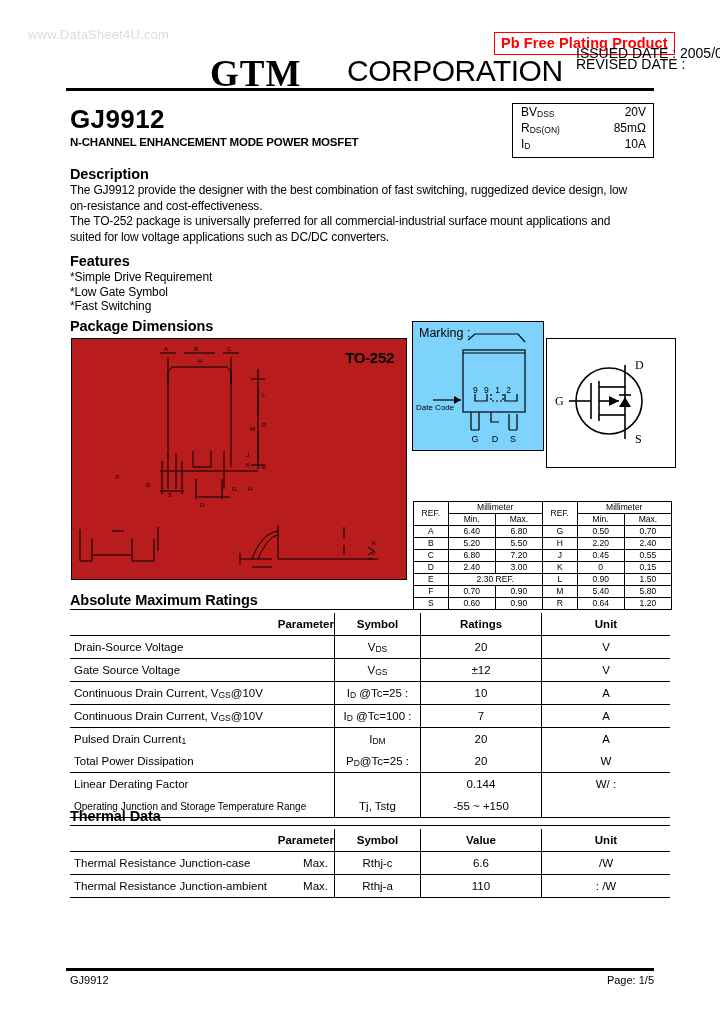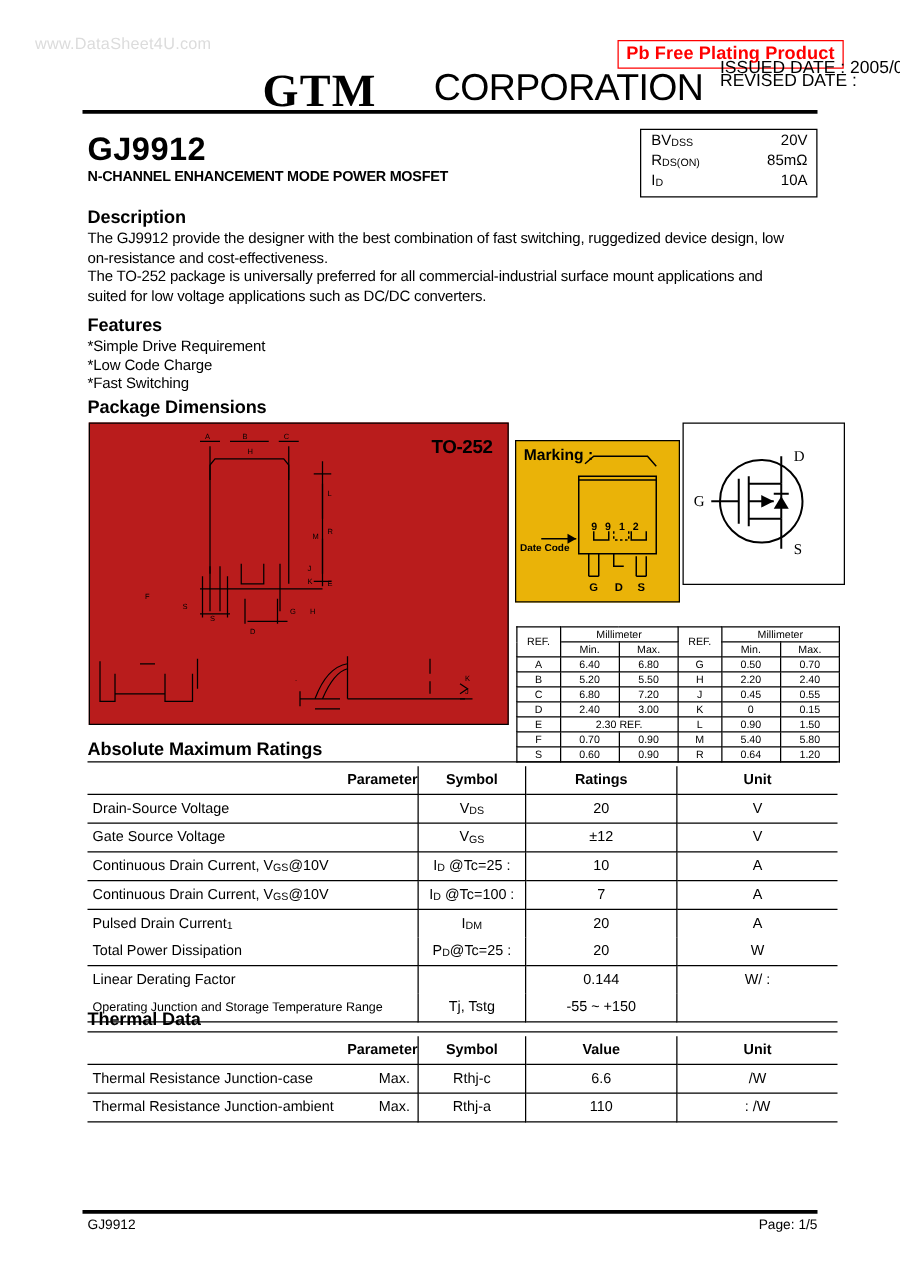--- a/index.html
+++ b/index.html
@@ -81,22 +81,22 @@
   
   .pkgbox{
     position:absolute;left:71px;top:338px;width:334px;height:240px;
     border:1.5px solid #000;background:#b91c1c;
   }
   .to252label{
     position:absolute;right:12px;top:10px;font-size:15px;font-weight:bold;
     letter-spacing:-.3px;
   }
   .markbox{
-    position:absolute;left:412px;top:352px;width:130px;height:128px;
-    border:1.5px solid #000;background:#eab308;font-weight:bold;
+    position:absolute;left:412px;top:321px;width:130px;height:128px;
+    border:1.5px solid #000;background:#7dd3fc;
   }
   .marking-title{
     position:absolute;left:6px;top:4px;font-size:12.5px;white-space:nowrap;
   }
   .datecode-lbl{
     position:absolute;left:3px;top:81px;font-size:8px;white-space:nowrap;
   }
   .mark-code{
     position:absolute;left:60px;top:63px;font-size:8.5px;letter-spacing:2px;
   }
@@ -180,21 +180,21 @@
   <div class="body-text" style="top:183px;">
     <div>The GJ9912 provide the designer with the best combination of fast switching, ruggedized device design, low</div>
     <div>on-resistance and cost-effectiveness.</div>
     <div>The TO-252 package is universally preferred for all commercial-industrial surface mount applications and</div>
     <div>suited for low voltage applications such as DC/DC converters.</div>
   </div>
 
   <div class="sec-h" style="left:70px;top:253px;">Features</div>
   <div class="feat" style="top:270px;">
     <div>*Simple Drive Requirement</div>
-    <div>*Low Code Charge</div>
+    <div>*Low Gate Symbol</div>
     <div>*Fast Switching</div>
   </div>
 
   <div class="sec-h" style="left:70px;top:318px;">Package Dimensions</div>
 
   <div class="pkgbox">
     <div class="to252label">TO-252</div>
     <svg width="330" height="236" viewBox="0 0 330 236">
       <g stroke="#000" stroke-width="1" fill="none">
 

